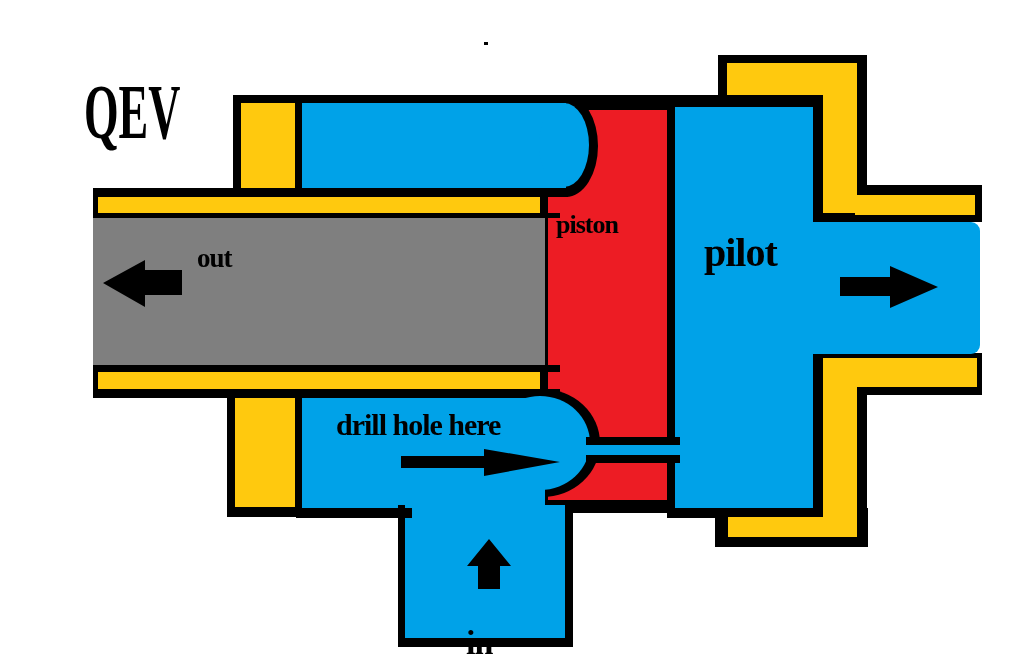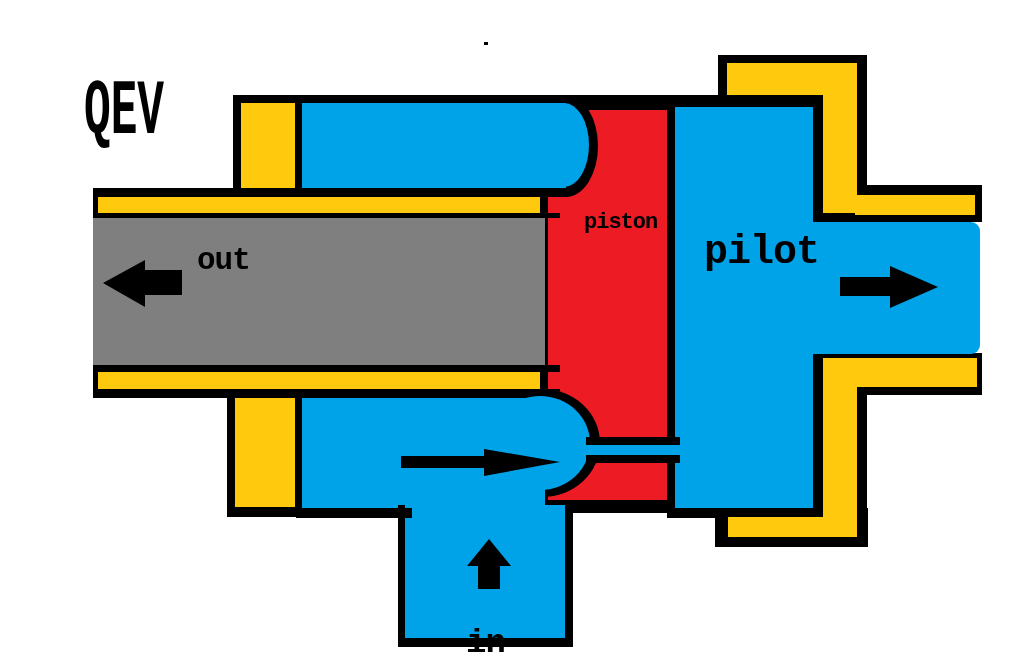--- a/index.html
+++ b/index.html
@@ -10,21 +10,21 @@
     --outline-black:#000000;
     --bg-white:#FFFFFF;
     --label-black:#000000;
   }
   html,body{margin:0;padding:0;background:#fff;}
   #stage{
     position:relative;
     width:982px;height:670px;
     background:var(--bg-white);
     overflow:hidden;
-    font-family:Liberation Mono, monospace;
+    font-family:Liberation Serif, serif;
   }
   .sh{position:absolute;}
   .k{background:var(--outline-black);}
   .y{background:var(--housing-yellow);}
   .b{background:var(--air-blue);}
   .r{background:var(--piston-red);}
   .g{background:var(--outlet-gray);}
   .ell{border-radius:50%;}
   .label{
     position:absolute;
@@ -103,18 +103,19 @@
   <div class="sh k" style="left:484px;top:42px;width:4px;height:3px;"></div>
 
   <svg id="arrow-layer" width="1011" height="670" viewBox="0 0 1011 670">
     <polygon points="103,283 145,260 145,270 182,270 182,295 145,295 145,307"></polygon>
     <polygon points="840,277 890,277 890,266 938,287 890,308 890,296 840,296"></polygon>
     <polygon points="401,456 484,456 484,449 560,462 484,476 484,468 401,468"></polygon>
     <polygon points="489,539 511,566 500,566 500,589 478,589 478,566 467,566"></polygon>
   </svg>
 
   <div class="label" id="label-qev" style="left:84px;top:73px;">QEV</div>
-  <div class="label" style="left:197px;top:245px;font-size:31px;">out</div>
-  <div class="label" style="left:556px;top:212px;font-size:22px;margin-left:28px;">piston</div>
+  <div class="label" style="left:197px;top:245px;font-size:27px;">out</div>
+  <div class="label" style="left:556px;top:212px;font-size:26px;">piston</div>
   <div class="label" style="left:704px;top:233px;font-size:40px;">pilot</div>
+  <div class="label" style="left:336px;top:410px;font-size:30px;">drill hole here</div>
   <div class="label" style="left:466px;top:586px;font-size:34px;margin-top:40px;">in</div>
 
 </div>
 
 </body></html>

